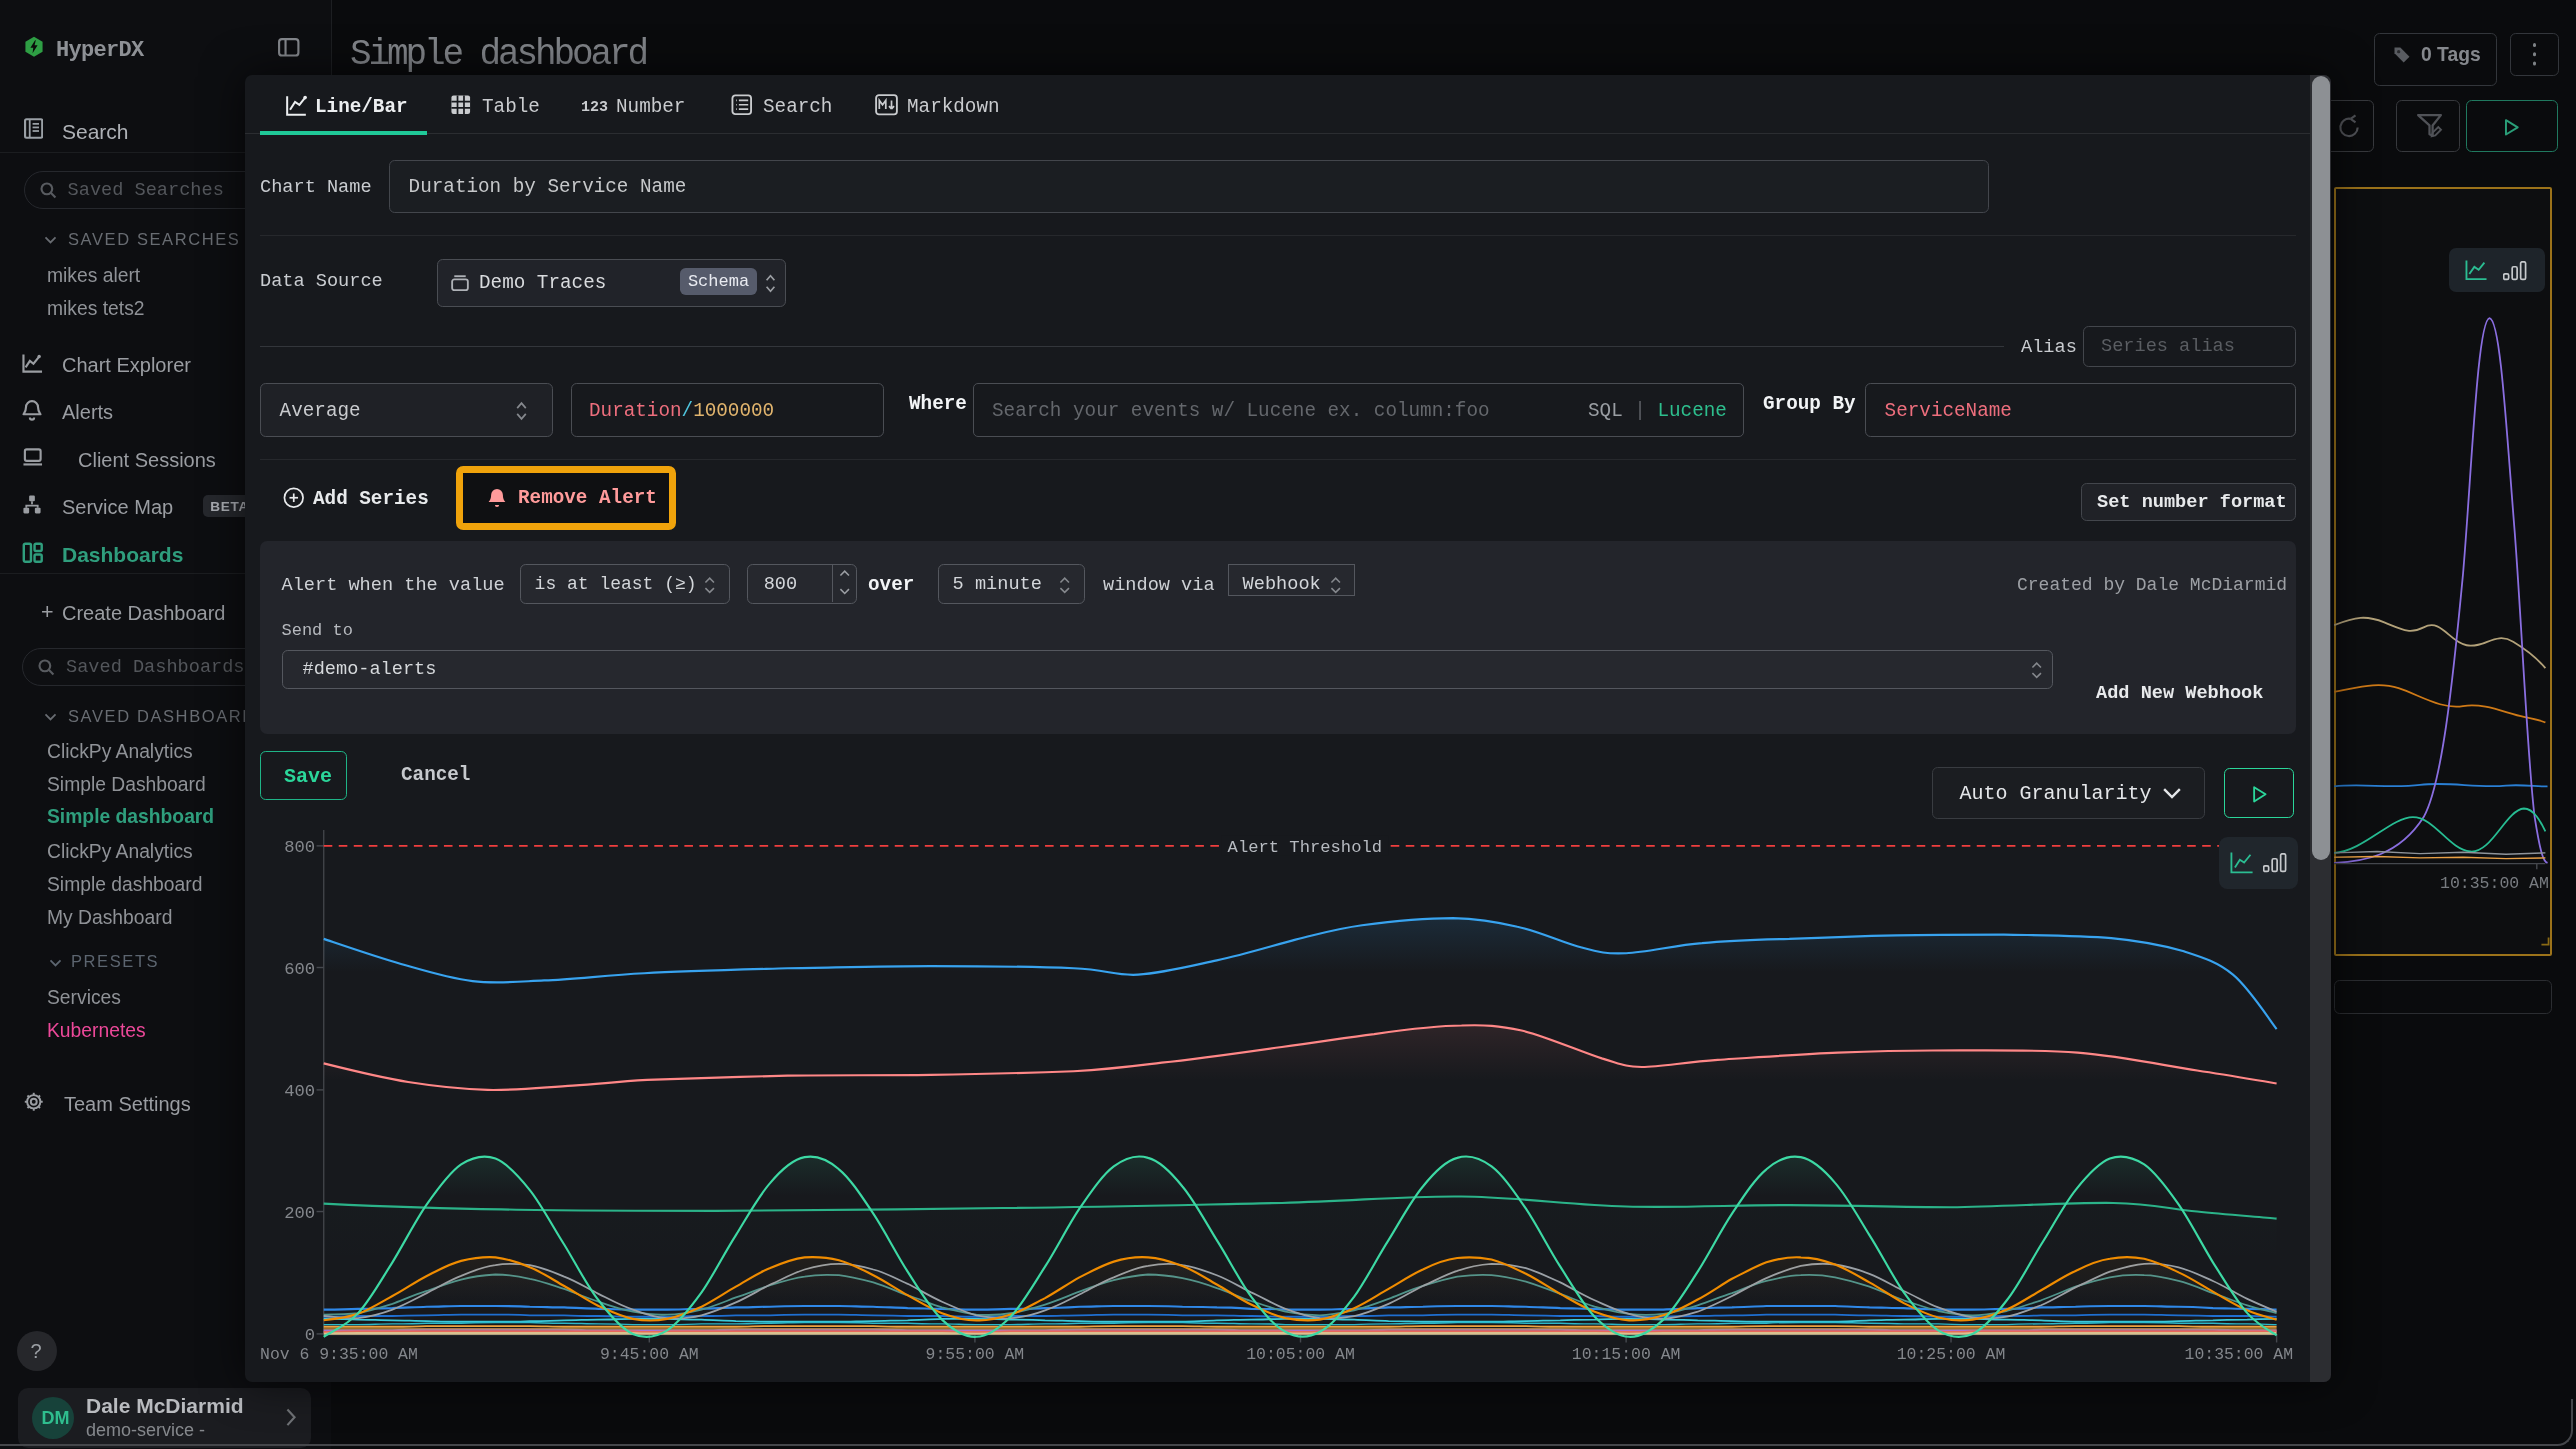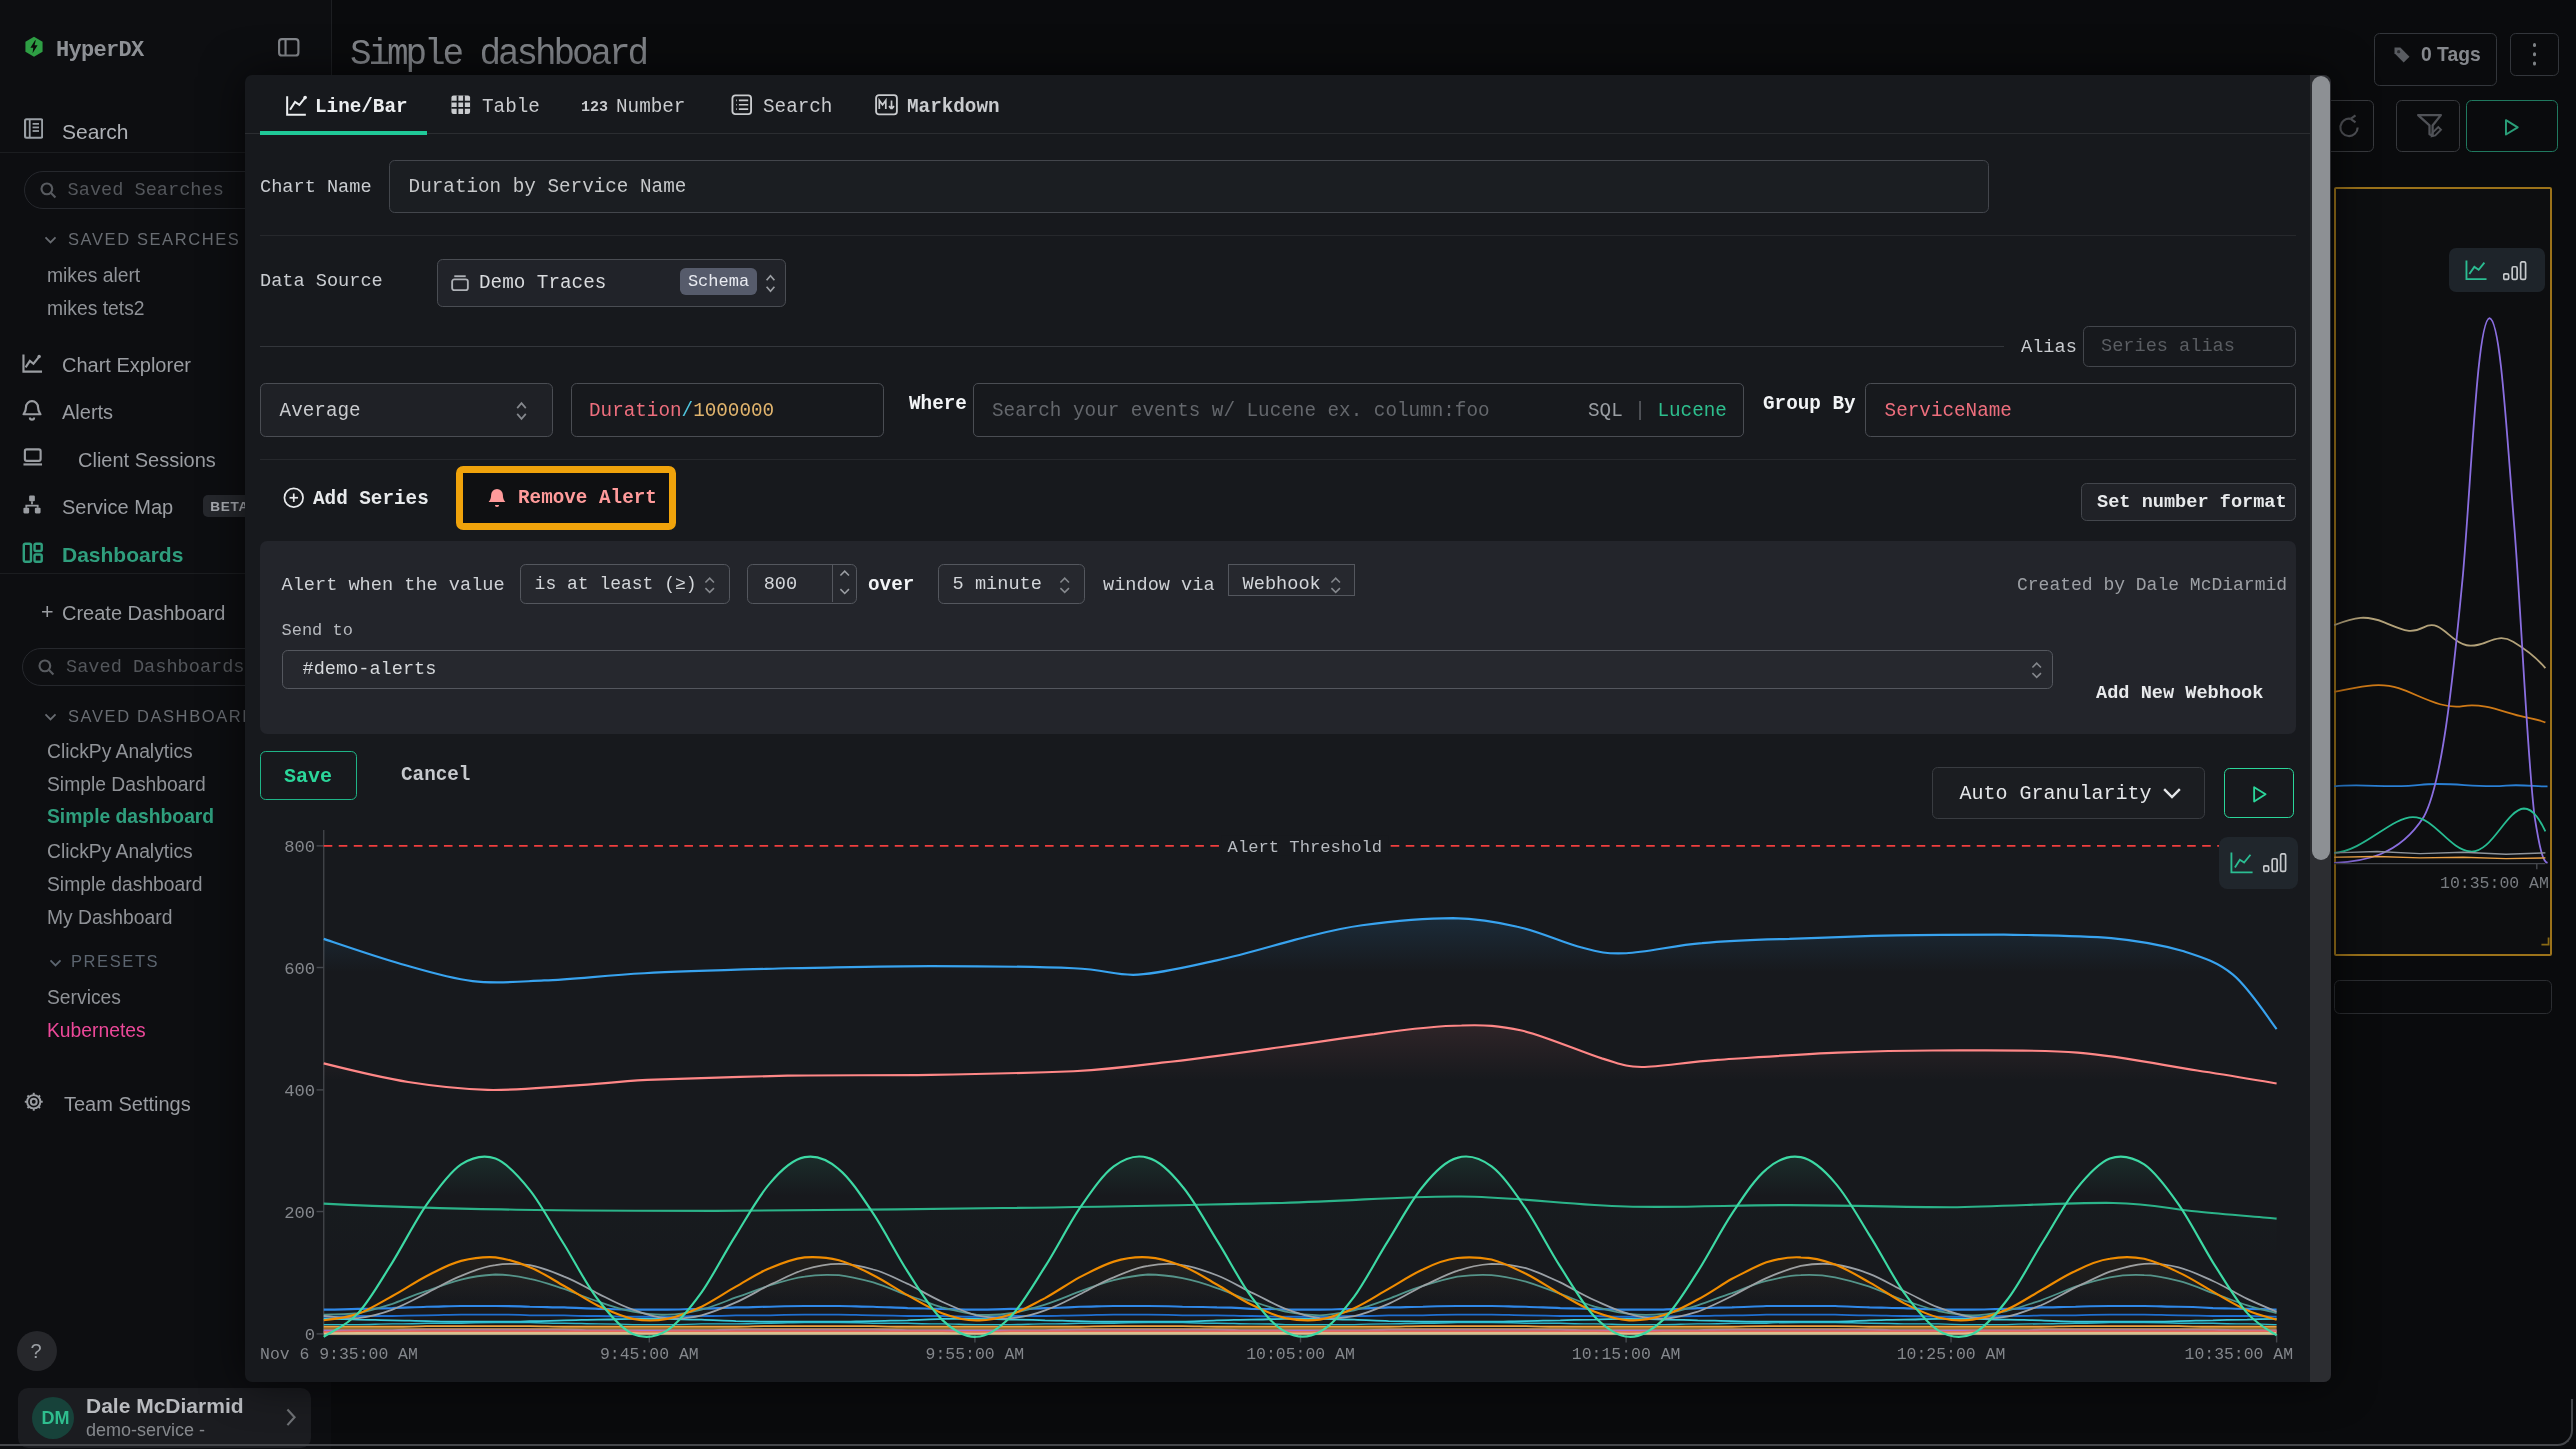--- a/index.html
+++ b/index.html
@@ -319,21 +319,21 @@
           <line x1="7" y1="15" x2="8" y2="15"></line>
           <line x1="7" y1="21" x2="8" y2="21"></line>
         </g>
     </svg>
     <div class="abs mono" style="left:518px;top:21px;font-size:19.3px;color:#c9cbce;">Search</div>
     <svg class="abs" style="left:630px;top:19.3px" width="23" height="21.5" viewBox="0 0 32 30">
       <rect x="1.5" y="1.5" width="29" height="27" rx="4" fill="none" stroke="#c9cbce" stroke-width="2.6"></rect>
       <path d="M6 21 V9 l4.5 6 L15 9 v12" fill="none" stroke="#c9cbce" stroke-width="2.4"></path>
       <path d="M23 9 v12 m0 0 l-3.5-4 m3.5 4 l3.5-4" fill="none" stroke="#c9cbce" stroke-width="2.4"></path>
     </svg>
-    <div class="abs mono" style="left:662px;top:21px;font-size:19.3px;color:#c9cbce;font-weight:bold;">Markdown</div>
+    <div class="abs mono" style="left:662px;top:21px;font-size:19.3px;color:#c9cbce;">Markdown</div>
 
     <div class="abs mono" style="left:15px;top:102px;font-size:18.6px;color:#c9ccd0;">Chart Name</div>
     <div class="abs" style="left:144px;top:85px;width:1600px;height:53px;border:1.4px solid #43464c;border-radius:5.7px;background:#1b1e22;">
       <div class="abs mono" style="left:18.6px;top:15px;font-size:19.3px;color:#c6c8ca;">Duration by Service Name</div>
     </div>
     <div class="abs" style="left:15px;top:160px;width:2036px;height:1.4px;background:#26282c;"></div>
 
     <div class="abs mono" style="left:15px;top:196px;font-size:18.6px;color:#c9ccd0;">Data Source</div>
     <div class="abs" style="left:178px;top:184px;width:349px;height:48px;border:1.4px solid #4a4d53;border-radius:5.7px;background:#212329;margin-left:14px;">
       <svg class="abs" style="left:12px;top:13px" width="20" height="20" viewBox="0 0 28 28">
@@ -433,21 +433,21 @@
       <div class="abs" style="left:21.5px;top:109px;width:1771px;height:39px;border:1.4px solid #54575e;border-radius:5.7px;background:#26282e;">
         <div class="abs mono" style="left:20px;top:7.9px;font-size:18.6px;color:#d6d9dc;">#demo-alerts</div>
         <svg class="abs" style="left:1748px;top:10px" width="11.4" height="18.6" viewBox="0 0 16 26">
           <path d="M2 9 L8 3 L14 9" fill="none" stroke="#85888d" stroke-width="2.2"></path>
           <path d="M2 17 L8 23 L14 17" fill="none" stroke="#85888d" stroke-width="2.2"></path>
         </svg>
       </div>
       <div class="abs mono b" style="left:1836px;top:142px;font-size:18.6px;color:#e8eaec;">Add New Webhook</div>
     </div>
 
-    <div class="abs" style="left:15px;top:676px;width:97px;height:49px;border:1.4px solid #1fb487;border-radius:5.7px;">
+    <div class="abs" style="left:15px;top:676px;width:87px;height:49px;border:1.4px solid #1fb487;border-radius:5.7px;">
       <div class="abs mono b" style="left:23px;top:13px;font-size:20px;color:#2bd69a;">Save</div>
     </div>
     <div class="abs mono b" style="left:156px;top:689px;font-size:19.3px;color:#c6c9cd;">Cancel</div>
 
     <div class="abs" style="left:1687px;top:692px;width:273px;height:52px;border:1.4px solid #393c41;border-radius:5.7px;background:#1b1d21;">
       <div class="abs mono" style="left:26.5px;top:14.3px;font-size:20px;color:#e4e6e9;">Auto Granularity</div>
       <svg class="abs" style="left:229px;top:18.6px" width="20" height="13" viewBox="0 0 28 18">
           <path d="M3 3 L14 14 L25 3" fill="none" stroke="#e4e6e9" stroke-width="3.4"></path>
         </svg>
     </div>

